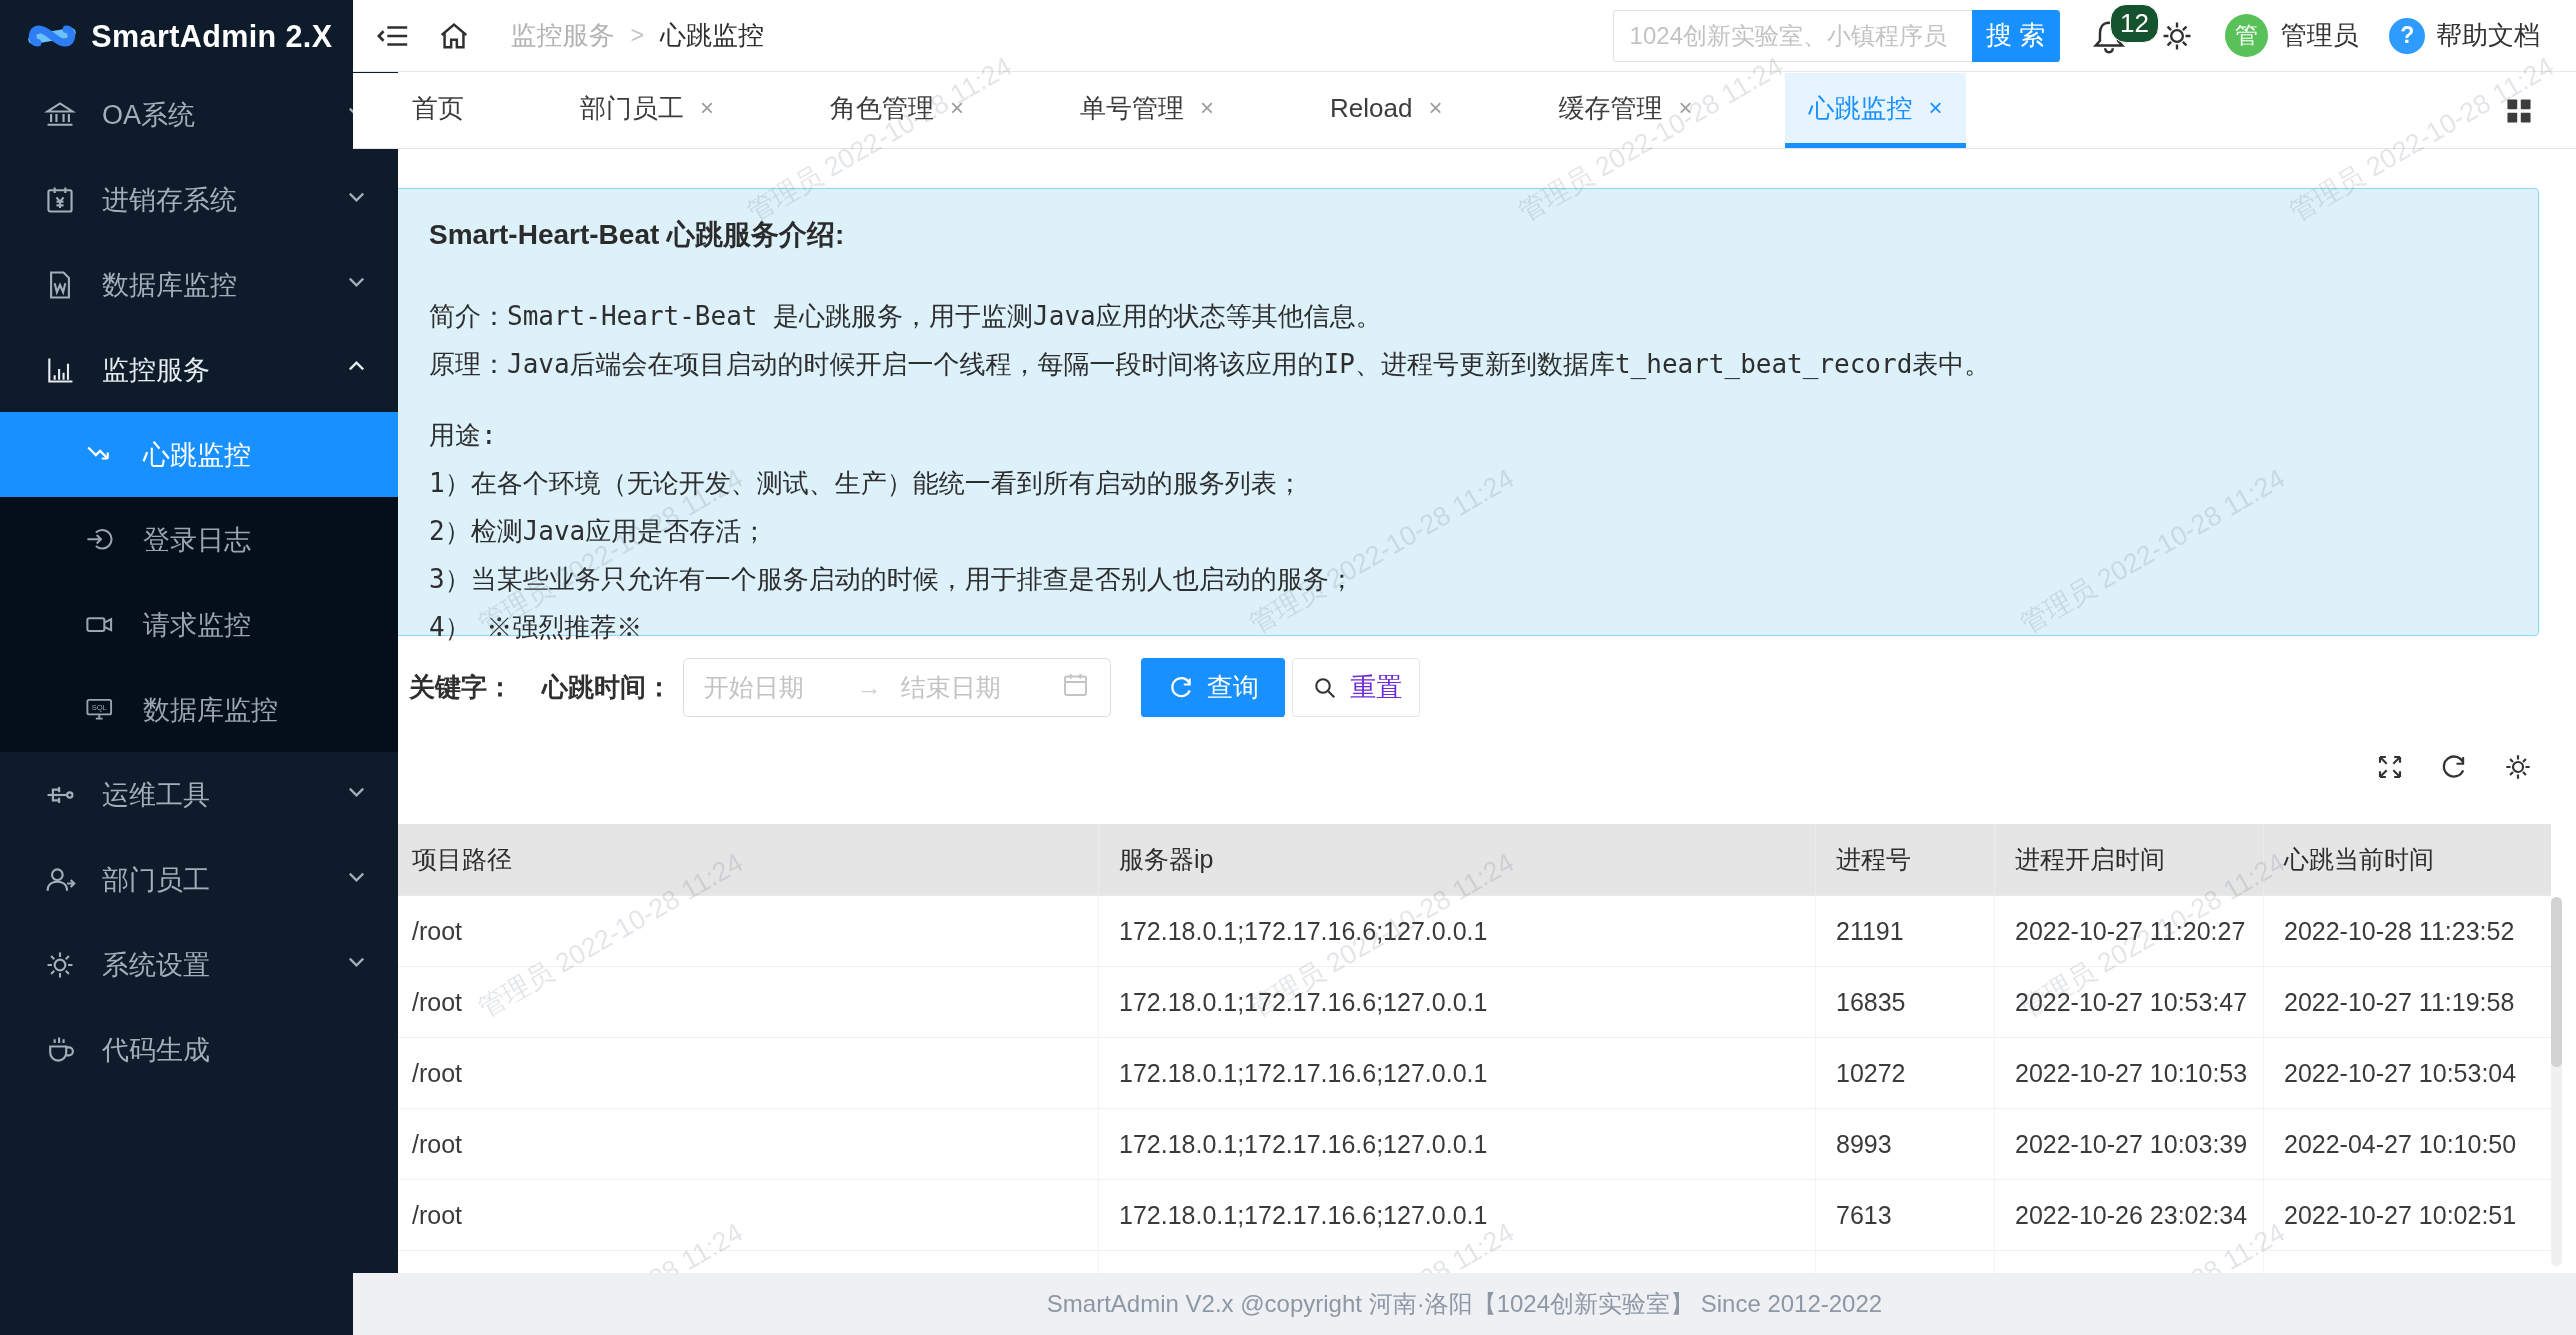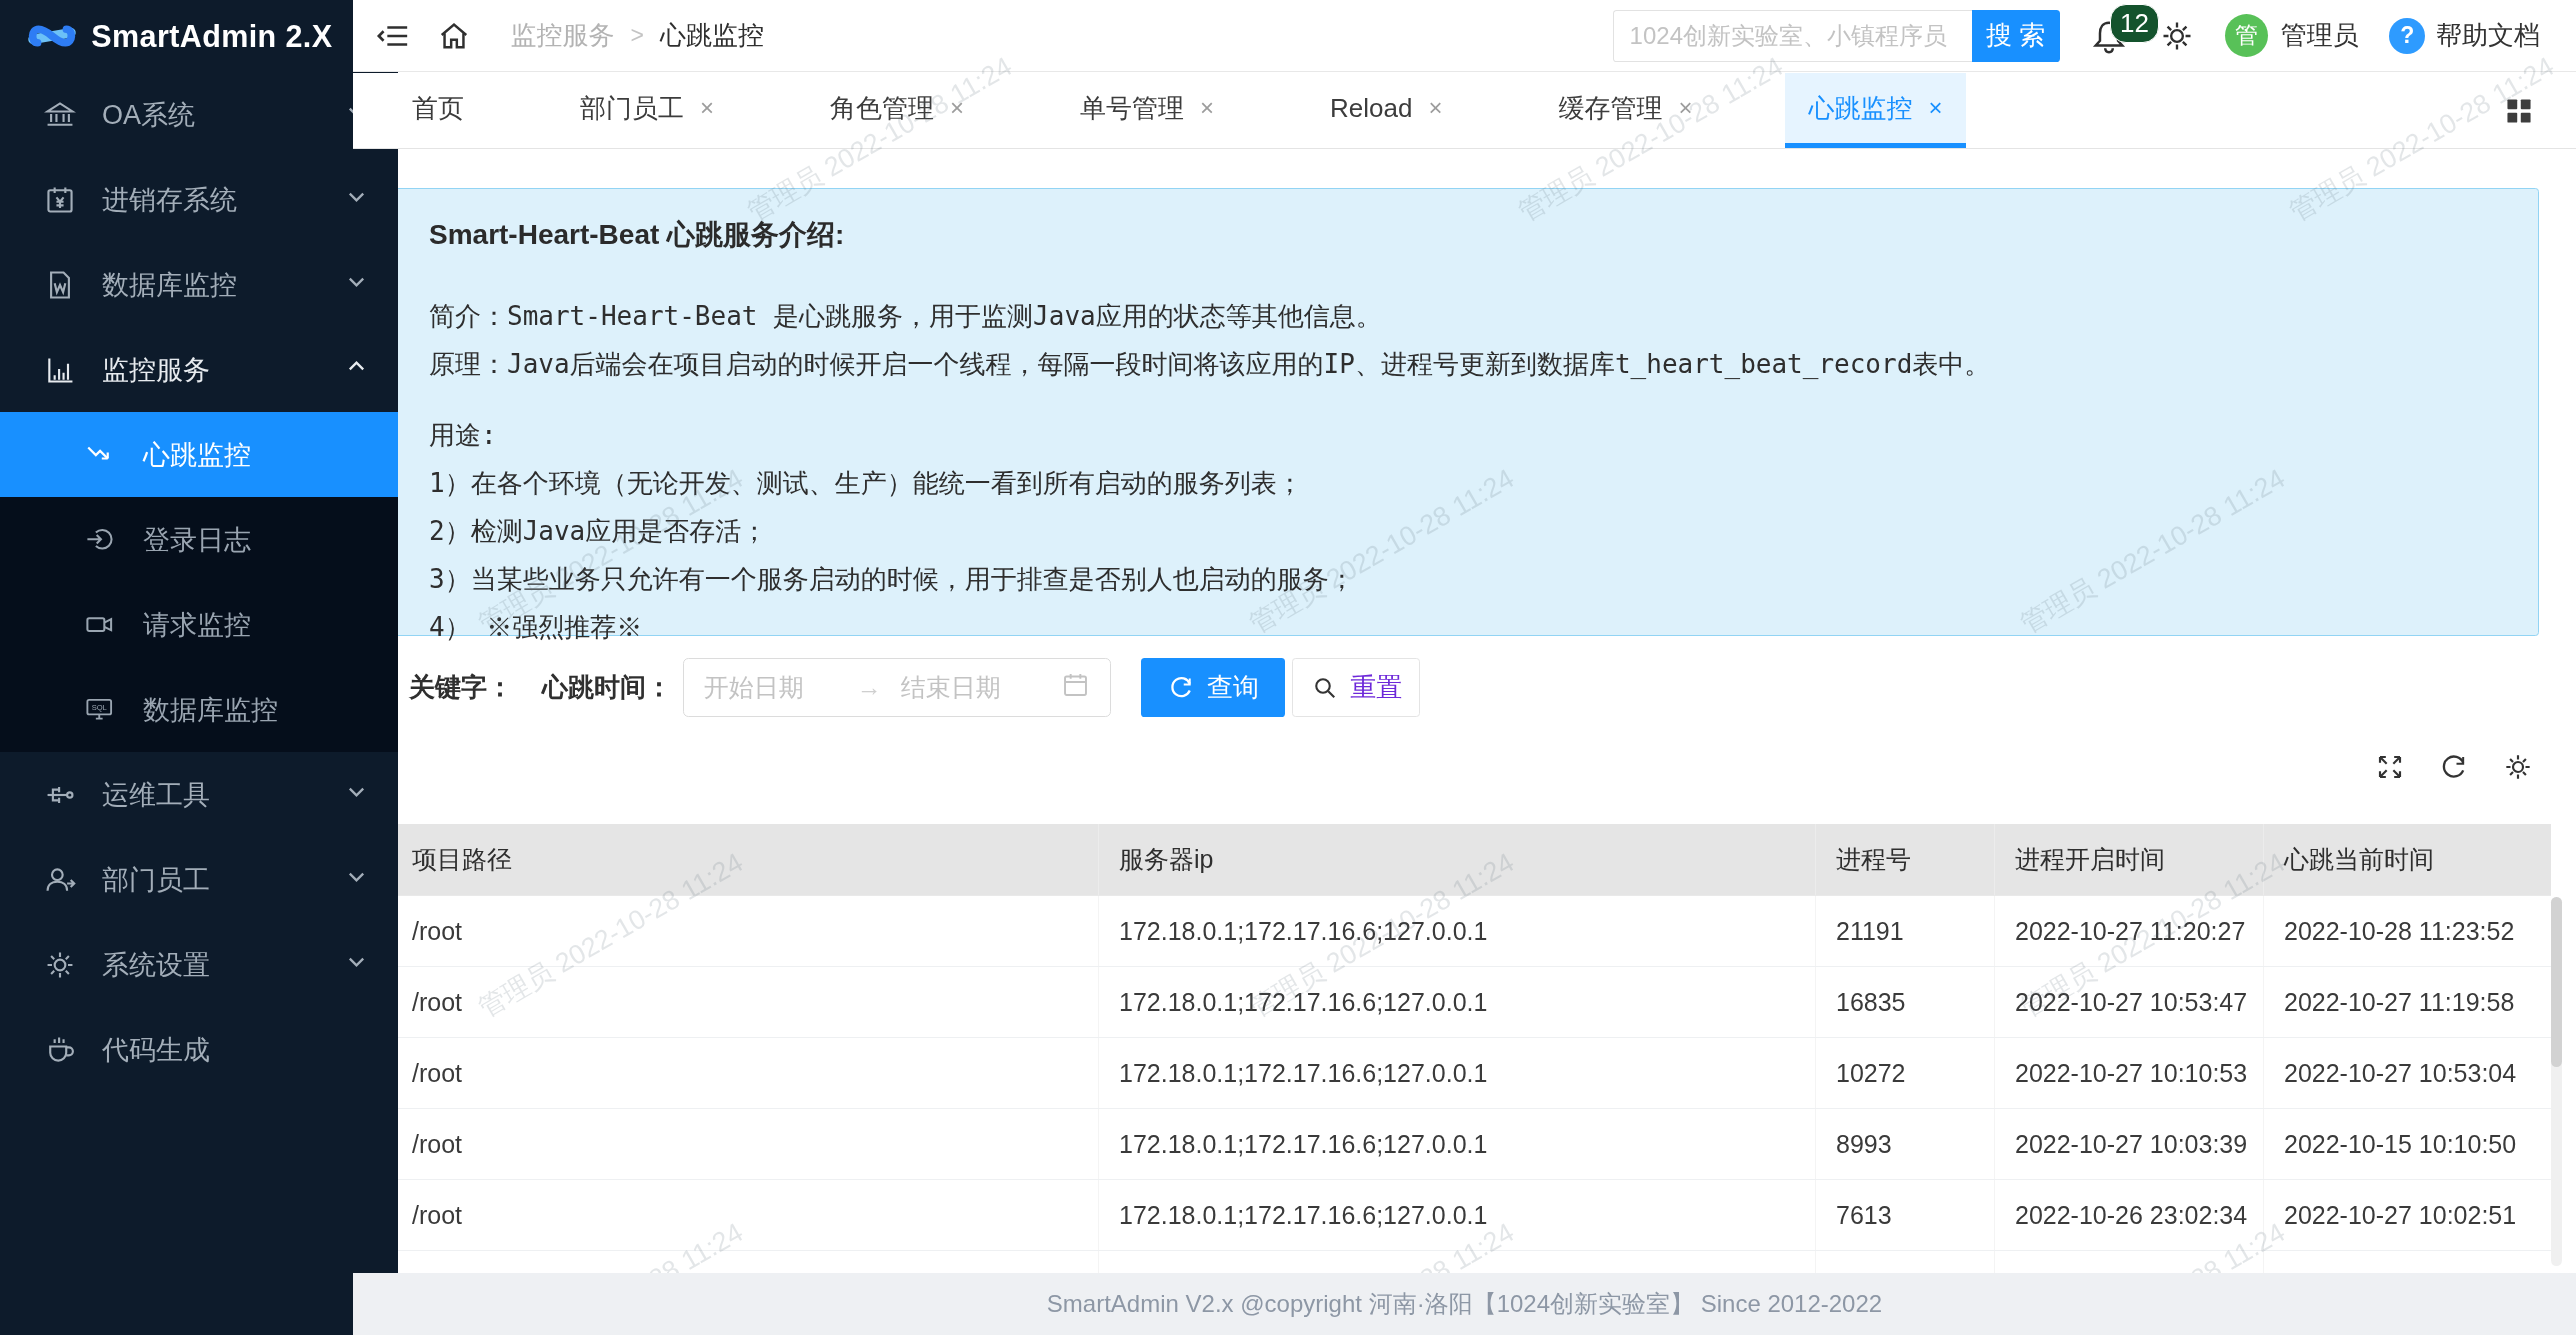--- a/index.html
+++ b/index.html
@@ -439,21 +439,21 @@
       <div class="td col1">172.18.0.1;172.17.16.6;127.0.0.1</div>
       <div class="td col2">10272</div>
       <div class="td col3">2022-10-27 10:10:53</div>
       <div class="td col4">2022-10-27 10:53:04</div>
     </div>
     <div class="trow">
       <div class="td col0">/root</div>
       <div class="td col1">172.18.0.1;172.17.16.6;127.0.0.1</div>
       <div class="td col2">8993</div>
       <div class="td col3">2022-10-27 10:03:39</div>
-      <div class="td col4">2022-10-15 10:10:50</div>
+      <div class="td col4">2022-04-27 10:10:50</div>
     </div>
     <div class="trow">
       <div class="td col0">/root</div>
       <div class="td col1">172.18.0.1;172.17.16.6;127.0.0.1</div>
       <div class="td col2">7613</div>
       <div class="td col3">2022-10-26 23:02:34</div>
       <div class="td col4">2022-10-27 10:02:51</div>
     </div>
     <div class="trow">
       <div class="td col0">/root</div>

